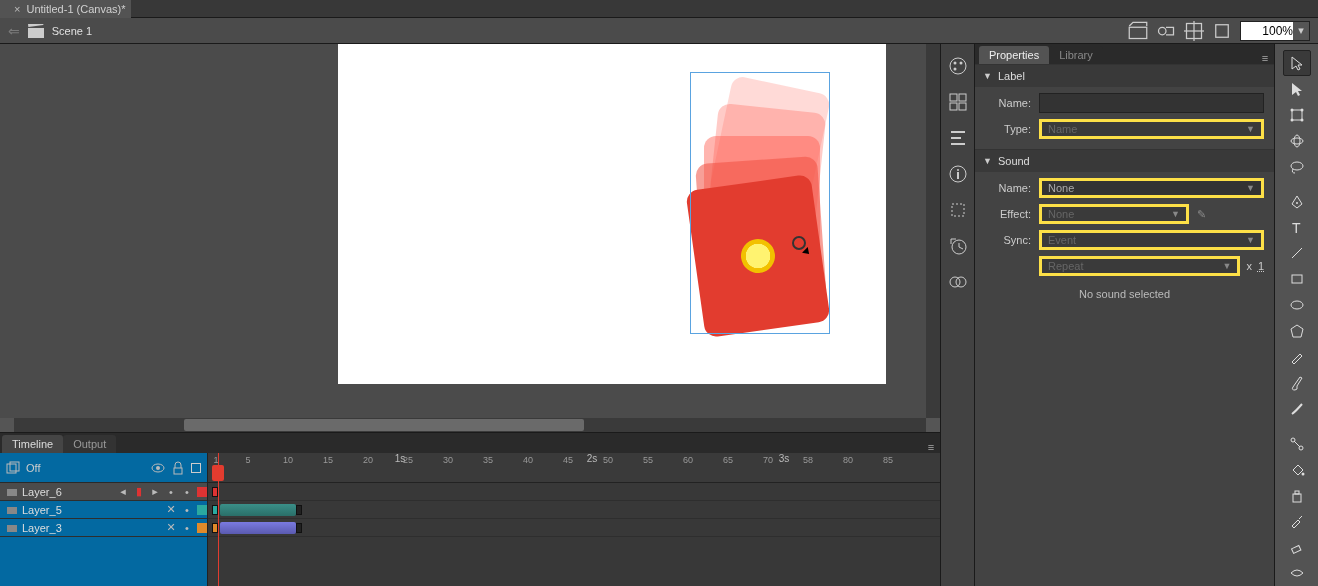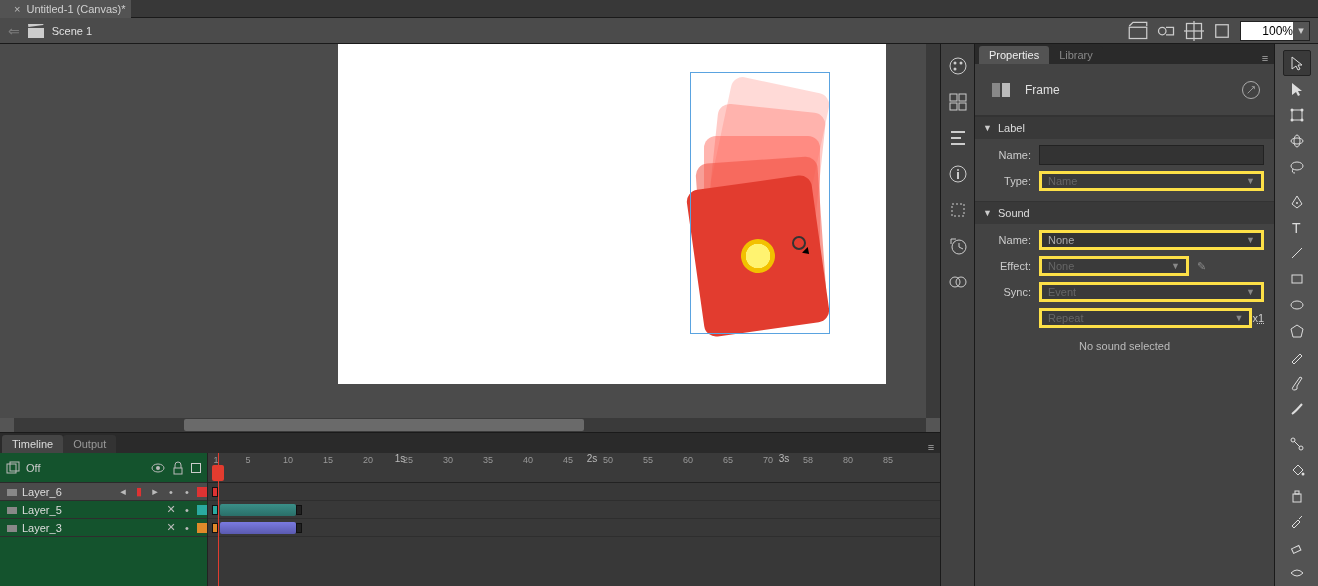--- a/index.html
+++ b/index.html
@@ -42,21 +42,21 @@
 .vscroll { position:absolute; top:0; right:0; bottom:14px; width:14px; background:#3a3a3a;}
 
 
 .timeline { height: 154px; background:#383838; border-top:1px solid #1a1a1a; display:flex; flex-direction:column;}
 .tl-tabs { height:20px; display:flex; align-items:flex-end; background:#2a2a2a; padding-left:2px; gap:0;}
 .tl-tab { padding:3px 10px; background:#454545; color:#ddd; font-size:11px; border-top-left-radius:3px;border-top-right-radius:3px;}
 .tl-tab.inactive{ background:#333; color:#999;}
 .tl-menu{ margin-left:auto; width:18px; text-align:center; color:#aaa;}
 
 .tl-body{ flex:1; display:flex; background:#383838;}
-.layer-col{ width:208px; background:#14532d; border-right:1px solid #222; display:flex; flex-direction:column;}
+.layer-col{ width:208px; background:#0369a1; border-right:1px solid #222; display:flex; flex-direction:column;}
 .layer-head{ height:30px; display:flex; align-items:center; padding:0 6px; gap:6px; border-bottom:1px solid #2a2a2a;}
 .layer-head .off{ color:#ccc; font-size:11px;}
 .layer-head svg{ width:14px;height:14px; color:#bbb;}
 .layer-head .push{ margin-left:auto; display:flex; gap:6px; align-items:center;}
 .layer-row{ height:18px; display:flex; align-items:center; padding-left:6px; gap:4px; border-bottom:1px solid #2e2e2e;}
 .layer-row.sel{ background:#4b4b4b;}
 .layer-row .icn{ width:12px; height:12px; display:inline-flex;}
 .layer-row .name{ flex:1; color:#ddd; font-size:11px; white-space:nowrap; overflow:hidden;}
 .layer-row .ctrl{ width:12px; text-align:center; color:#bbb;}
 
@@ -88,21 +88,21 @@
 .section{ border-top:1px solid #333;}
 .section-h{ height:22px; background:#393939; display:flex; align-items:center; padding:0 8px; gap:6px; color:#ddd; font-size:11px;}
 .section-h .tw{ color:#ccc; font-size:9px;}
 .section-body{ padding:6px 10px 10px 10px; display:flex; flex-direction:column; gap:6px;}
 .prop-row{ display:flex; align-items:center; gap:8px;}
 .prop-row label{ width:46px; text-align:right; color:#ccc; font-size:11px;}
 .prop-input{ flex:1; height:20px; background:#333; border:1px solid #222; }
 .prop-select{ flex:1; height:20px; background:#333; border:3px solid #fde047; display:flex; align-items:center; justify-content:space-between; padding:0 6px; color:#aaa; font-size:11px;}
 .prop-select.dis{ color:#666; background:#3a3a3a;}
 .prop-select .dd{ color:#888; font-size:9px;}
-.repeat-row{ display:flex; align-items:center; padding-left:54px;}
+.repeat-row{ display:flex; align-items:center; gap:6px; padding-left:54px;}
 .repeat-row .sel{ width:110px;}
 .no-sound{ text-align:center; color:#bbb; font-size:11px; padding:6px 0 2px;}
 
 
 .tools{ width:44px; background:#535353; border-left:1px solid #1a1a1a; display:flex; flex-direction:column; align-items:center; padding-top:6px; }
 .tools .t{ width:28px; height:28px; display:flex; align-items:center; justify-content:center; color:#ddd; margin-bottom:0px;}
 .tools .sep{ height:10px;}
 .tools .t.sel{ background:#3a3a3a; border:1px solid #222; border-radius:2px;}
 .tools svg{ width:16px;height:16px;}
 
@@ -347,32 +347,20 @@
         </svg>
       </span>
   </div>
 
   <div class="props">
     <div class="props-tabs">
       <div class="props-tab">Properties</div>
       <div class="props-tab inactive">Library</div>
       <div class="tl-menu" style="margin-left:auto;">≡</div>
     </div>
-    <div class="props-head">
-      <span class="frame-icn"><svg viewBox="0 0 24 24">
-            <rect x="3" y="5" width="8" height="14" fill="#888"></rect>
-            <rect x="13" y="5" width="8" height="14" fill="#bbb"></rect>
-          </svg></span>
-      <span class="title">Frame</span>
-      <span class="info-circle">
-          <svg viewBox="0 0 12 12" width="10" height="10">
-            <path d="M2 10 L10 2 M7 2 H10 V5" fill="none" stroke="currentColor"></path>
-          </svg>
-        </span>
-    </div>
 
     <div class="section">
       <div class="section-h">
           <span class="tw">▼</span>
           <span>Label</span>
         </div>
       <div class="section-body">
         <div class="prop-row">
           <label>Name:</label>
           <input class="prop-input" style="">

